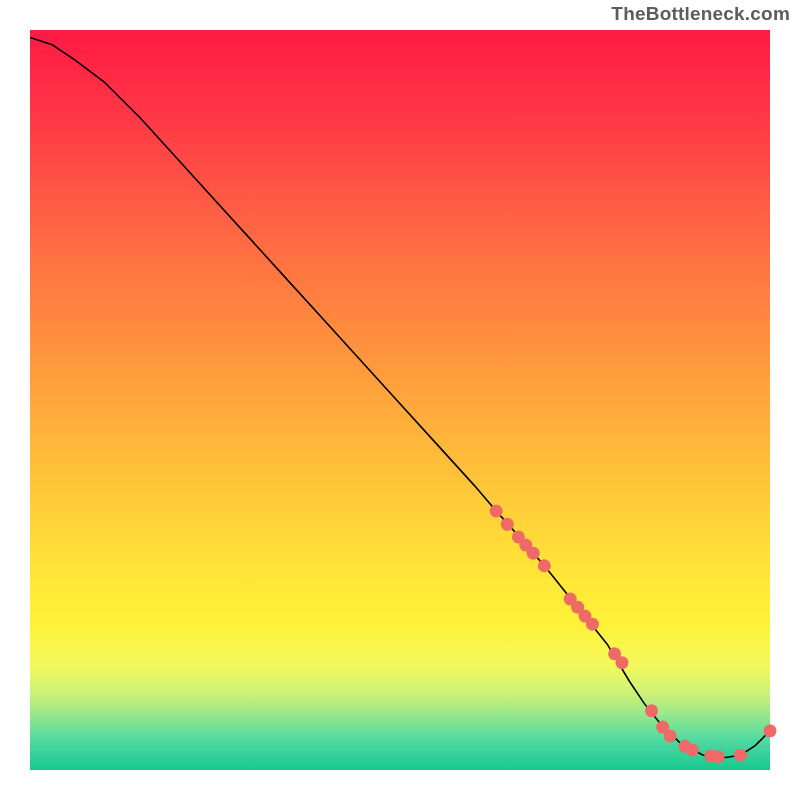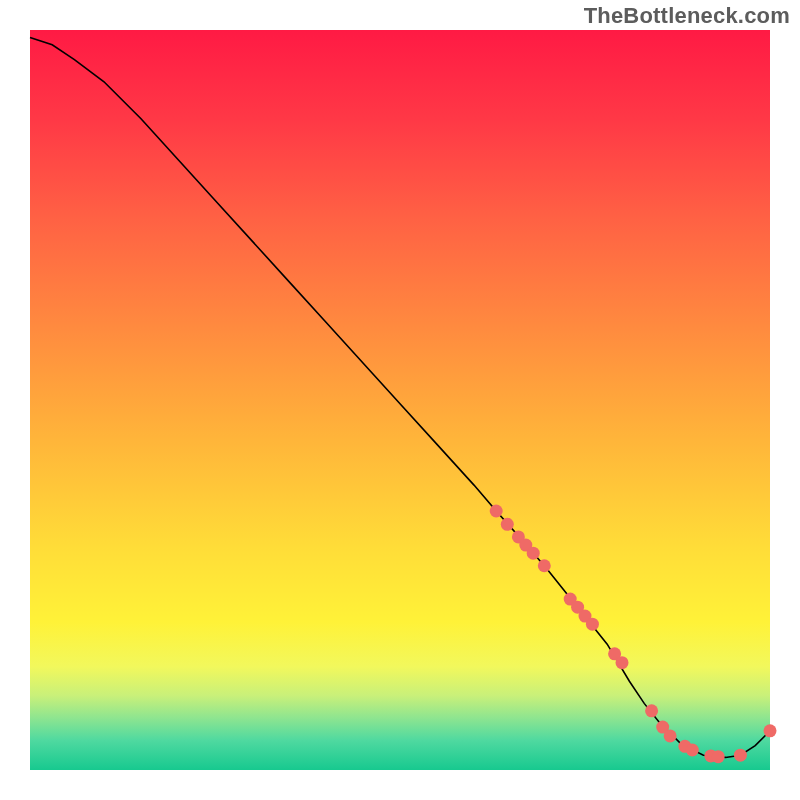--- a/index.html
+++ b/index.html
@@ -11,21 +11,21 @@
   .chart-wrap {
     width: 800px;
     height: 800px;
     position: relative;
     box-sizing: border-box;
   }
   .watermark {
     position: absolute;
     top: 3px;
     right: 10px;
-    font-size: 22px;
+    font-size: 19px;
     font-weight: 600;
     color: #5c5c5c;
     letter-spacing: 0.2px;
     z-index: 3;
   }
   svg.plot {
     position: absolute;
     left: 0;
     top: 0;
     width: 800px;

